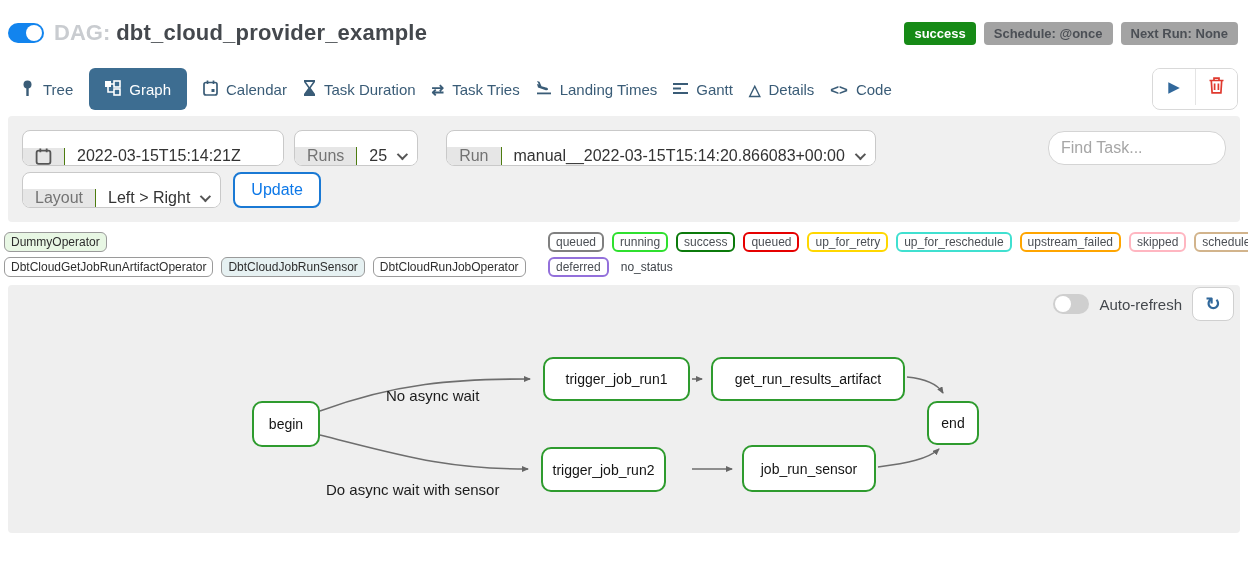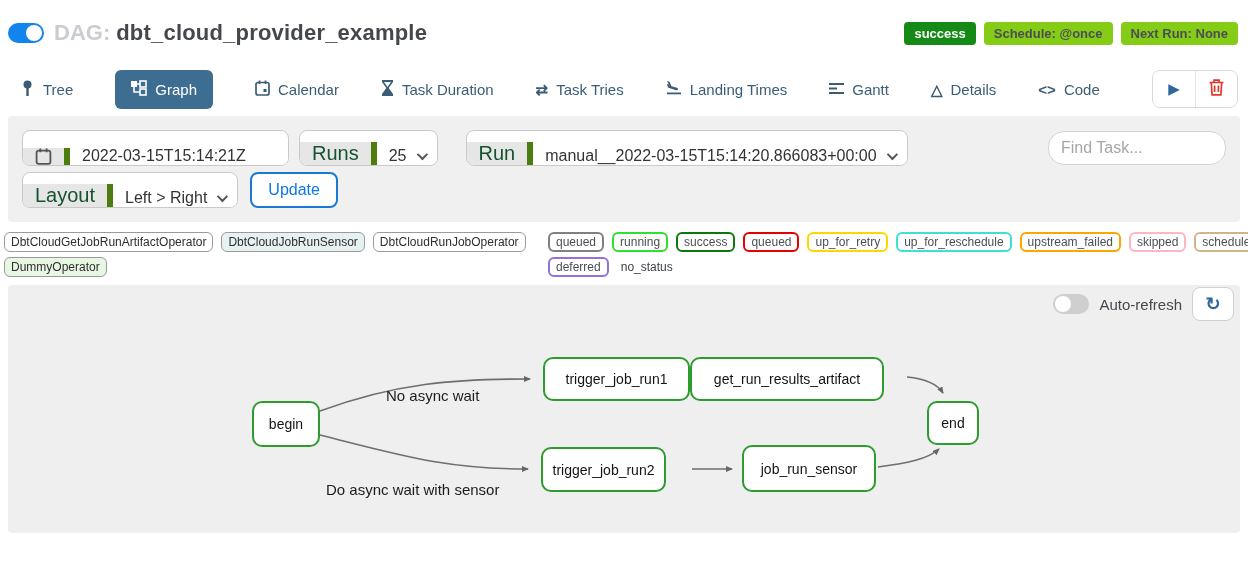--- a/index.html
+++ b/index.html
@@ -8,41 +8,41 @@
 
   
   .header { display:flex; align-items:center; padding:20px 10px 6px 8px; }
   .switch { width:36px; height:20px; border-radius:10px; position:relative; flex:none; cursor:pointer; }
   .switch .knob { position:absolute; top:2px; width:16px; height:16px; border-radius:50%; background:#fff; }
   .switch.on  { background:#1284ee; } .switch.on  .knob { right:2px; }
   .switch.off { background:#cfcfcf; } .switch.off .knob { left:2px; }
   .dag-prefix { font-size:22px; font-weight:bold; color:#c9ccd0; margin:0 6px 0 10px; }
   .dag-title  { font-size:22px; font-weight:bold; color:#44484d; letter-spacing:.2px; }
   .header-badges { margin-left:auto; display:flex; gap:8px; align-items:center; }
-  .badge { font-size:13px; font-weight:bold; padding:4px 10px; border-radius:4px; background:#84cc16; color:#4b4f55; white-space:nowrap; }
+  .badge { font-size:13px; font-weight:bold; padding:4px 10px; border-radius:4px; background:#a3a3a3; color:#4b4f55; white-space:nowrap; }
   .badge.success { background:#168a16; color:#fff; }
 
   
-  .tabbar { display:flex; align-items:center; gap:42px; margin:16px 10px 4px 20px; height:42px; }
+  .tabbar { display:flex; gap:16px; margin:16px 10px 4px 20px; height:42px; }
   .tab { display:flex; align-items:center; gap:8px; font-size:15px; color:#3a5c77; cursor:pointer; white-space:nowrap; }
   .tab svg, .tab .glyph { color:#3a5c77; }
   .tab.active { background:#3d6d91; color:#fff; padding:10px 16px; border-radius:6px; }
   .tab.active svg { color:#fff; }
   .glyph { font-size:15px; font-weight:bold; line-height:1; }
   .actions { margin-left:auto; display:flex; border:1px solid #d9d9d9; border-radius:8px; overflow:hidden; background:#fff; }
   .actions button { width:42px; height:36px; background:#fff; border:none; cursor:pointer; display:flex; align-items:center; justify-content:center; }
   .actions button + button { border-left:1px solid #e4e4e4; }
   .play-glyph { color:#31689b; font-size:15px; }
 
   
   .filterbar { margin:6px 8px; background:#f0f0f0; border-radius:4px; padding:14px; }
   .frow { display:flex; align-items:center; gap:10px; }
   .frow + .frow { margin-top:6px; }
   .igroup { display:flex; align-items:flex-end; border:1px solid #c9c9c9; border-radius:8px; overflow:hidden; height:36px; background:#fff; }
-  .iaddon { background:#e6e6e6; display:flex; align-items:center; padding:0 12px; font-size:20px; color:#14532d; border-right:6px solid #4d7c0f; }
+  .iaddon { background:#e6e6e6; display:flex; align-items:center; padding:0 12px; font-size:16px; color:#737373; border-right:1px solid #4d7c0f; }
   .itext  { border:none; outline:none; font-size:16px; padding:0 12px; color:#333; font-family:"Liberation Sans",sans-serif; }
   .iselect { display:flex; align-items:center; gap:10px; padding:0 12px; font-size:16px; color:#333; background:#fff; cursor:pointer; }
   .chev { width:8px; height:8px; border-right:2px solid #555; border-bottom:2px solid #555; transform:rotate(45deg) translateY(-2px); flex:none; }
   .find-task { margin-left:auto; width:178px; height:34px; border:1px solid #d4d4d4; border-radius:16px; font-size:16px; padding:0 12px; outline:none; background:#fff; font-family:"Liberation Sans",sans-serif; }
   .find-task::placeholder { color:#a6a6a6; }
   .update-btn { height:36px; padding:0 16px; margin-left:2px; background:#fff; border:2px solid #1a79d4; border-radius:8px; color:#0d78e8; font-size:16px; cursor:pointer; font-family:"Liberation Sans",sans-serif; }
 
   
   .legend { display:flex; margin:10px 6px 2px 4px; font-size:12px; }
   .lcol { display:flex; flex-direction:column; gap:5px; }
@@ -194,26 +194,26 @@
         <span class="chev"></span>
       </div>
     </div>
     <button class="update-btn">Update</button>
   </div>
 </div>
 
 <div class="legend">
   <div class="lcol ops">
     <div class="lrow">
+      <span class="opbadge bg-dummy">DummyOperator</span>
+    </div>
+    <div class="lrow">
       <span class="opbadge">DbtCloudGetJobRunArtifactOperator</span>
       <span class="opbadge bg-sensor">DbtCloudJobRunSensor</span>
       <span class="opbadge">DbtCloudRunJobOperator</span>
-    </div>
-    <div class="lrow">
-      <span class="opbadge bg-dummy">DummyOperator</span>
     </div>
   </div>
   <div class="lcol">
     <div class="lrow">
       <span class="stbadge bd-queued">queued</span>
       <span class="stbadge bd-running">running</span>
       <span class="stbadge bd-success">success</span>
       <span class="stbadge bd-failed">queued</span>
       <span class="stbadge bd-retry">up_for_retry</span>
       <span class="stbadge bd-resched">up_for_reschedule</span>
@@ -255,21 +255,21 @@
 
   <div class="elabel" style="left:378px; top:102px">No async wait</div>
   <div class="elabel" style="left:318px; top:196px">Do async wait with sensor</div>
 
   <div class="gnode bg-dummy" style="left:244px; top:116px; width:68px;  height:46px">
       <span>begin</span>
     </div>
   <div class="gnode" style="left:535px; top:72px;  width:147px; height:44px">
       <span>trigger_job_run1</span>
     </div>
-  <div class="gnode" style="left:682px; top:72px;  width:194px; height:44px">
+  <div class="gnode" style="left:703px; top:72px;  width:194px; height:44px">
       <span>get_run_results_artifact</span>
     </div>
   <div class="gnode" style="left:533px; top:162px; width:125px; height:45px">
       <span>trigger_job_run2</span>
     </div>
   <div class="gnode bg-sensor" style="left:734px; top:160px; width:134px; height:47px">
       <span>job_run_sensor</span>
     </div>
   <div class="gnode bg-dummy" style="left:919px; top:116px; width:52px;  height:44px">
       <span>end</span>

